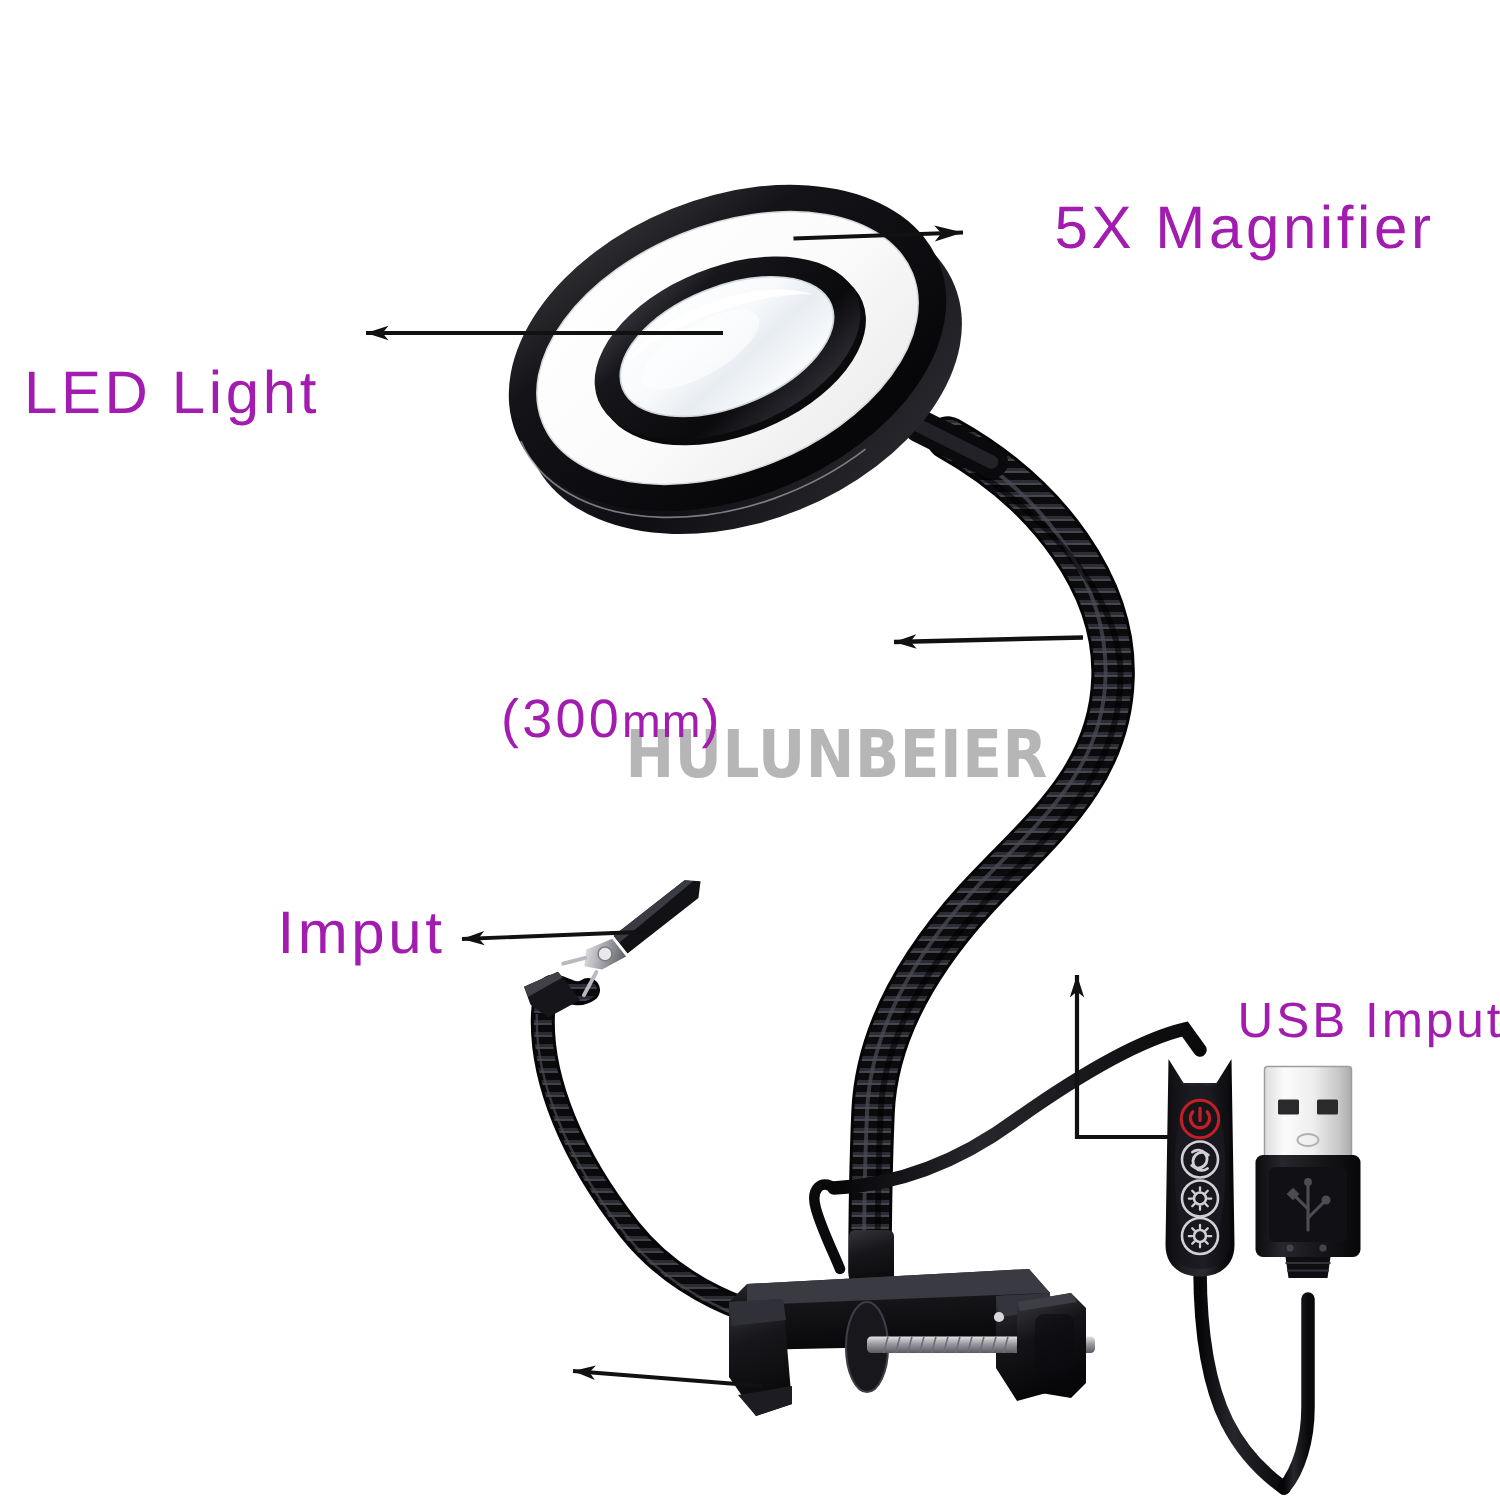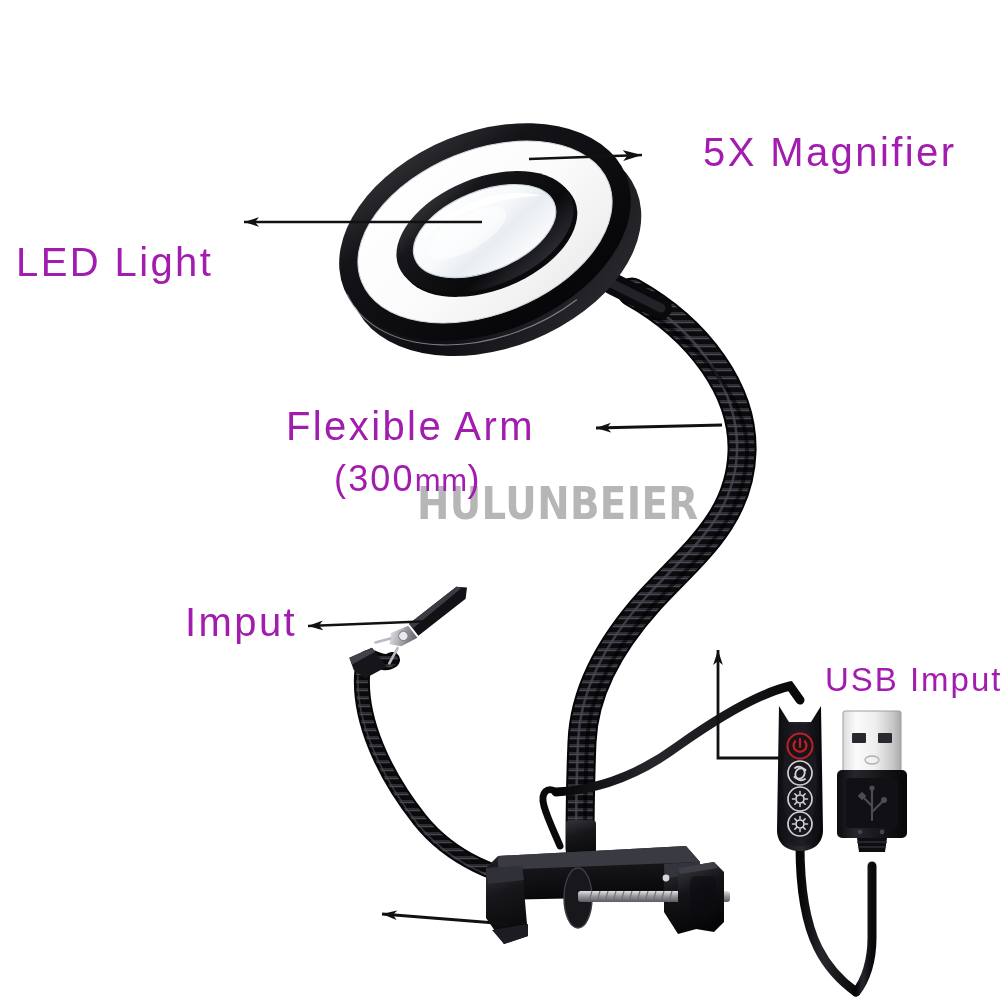--- a/index.html
+++ b/index.html
@@ -364,21 +364,20 @@
       <line x1="508" y1="924" x2="382" y2="914" stroke-width="2.8" marker-end="url(#arrowL)"></line>
     </g>
   </svg>
 
   <div class="watermark">HULUNBEIER</div>
 
   <div class="label lbl-magnifier">5X Magnifier</div>
 
   <div class="label lbl-led">LED Light</div>
 
-  <div class="label lbl-arm">Flexible Arm</div>
   <div class="label lbl-arm-sub">(<span>300</span><span class="unit">mm</span>)</div>
 
   <div class="label lbl-clip">Imput</div>
 
 
   <div class="label lbl-usb">USB Imput</div>
 
 
 </div>
 

